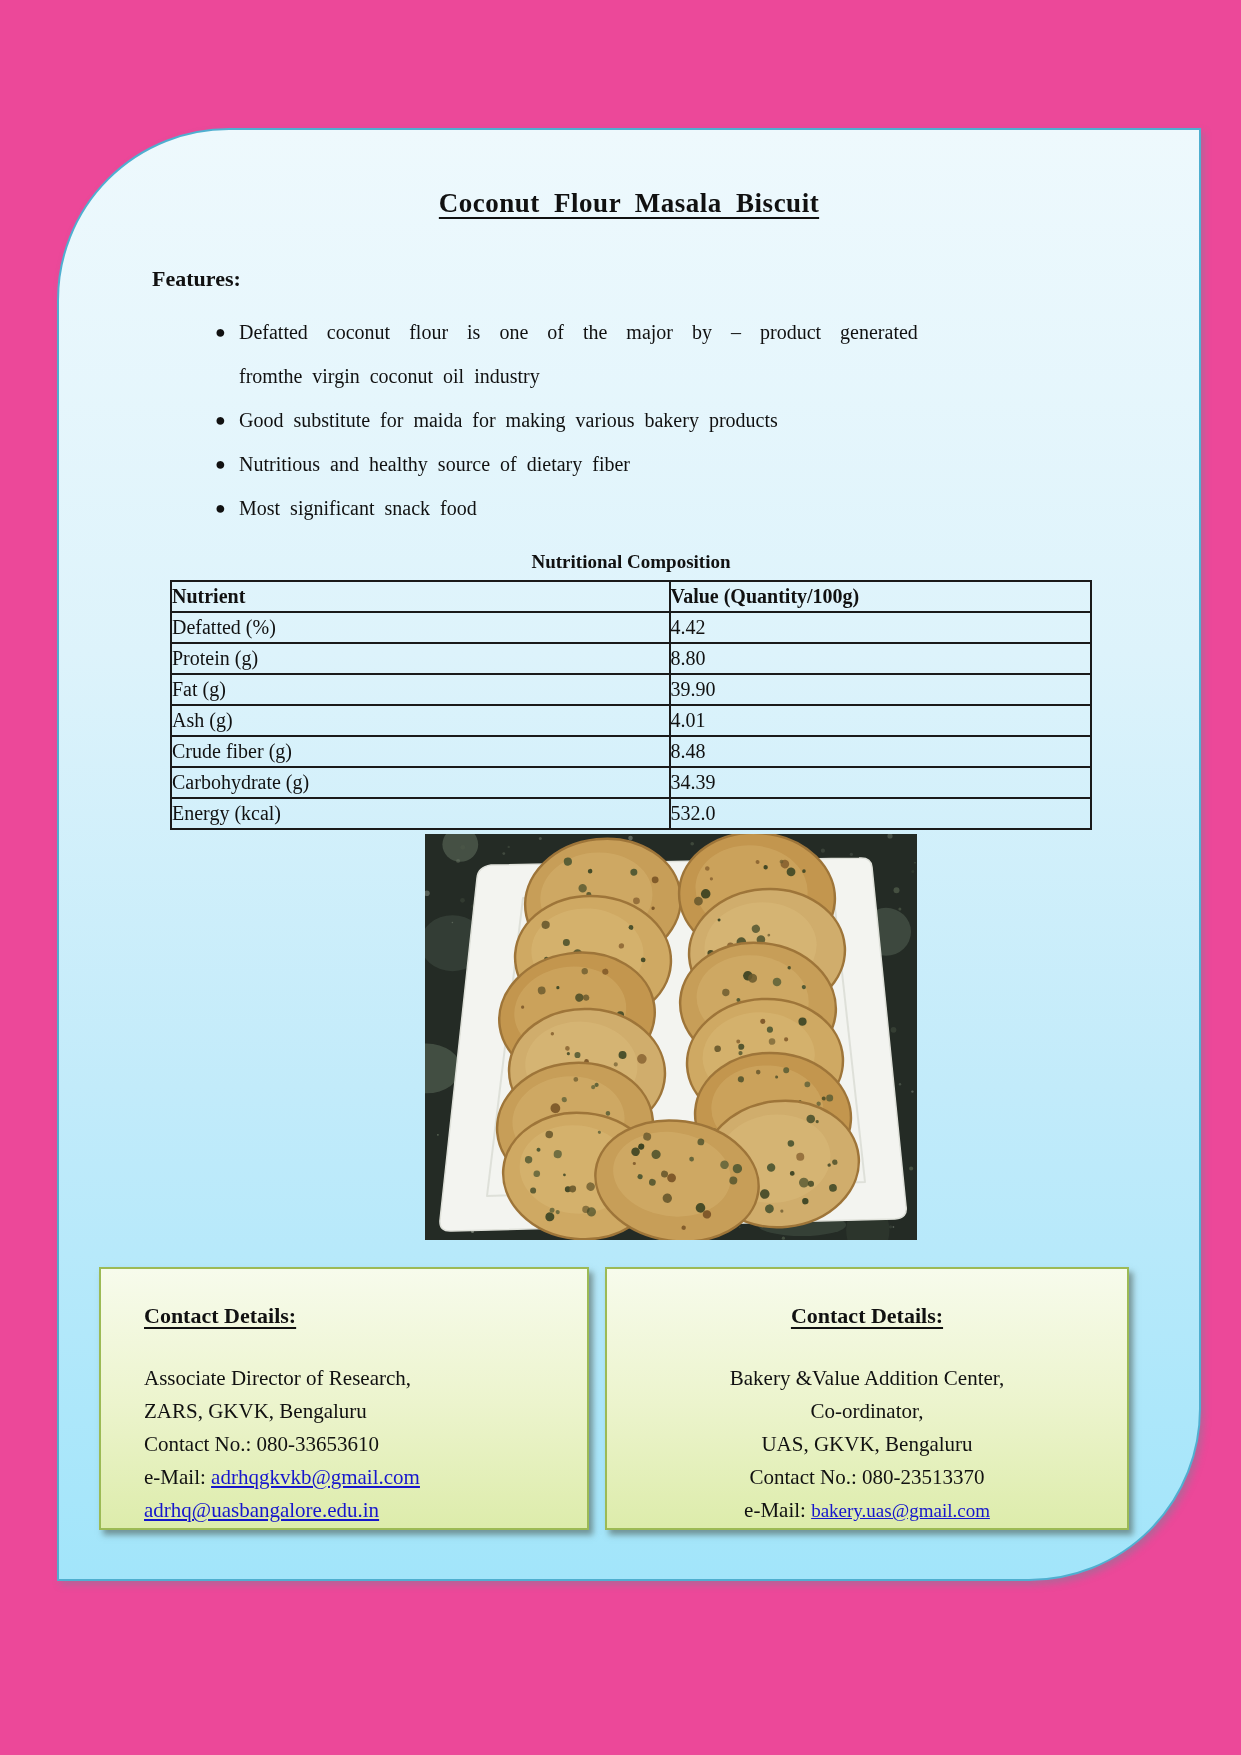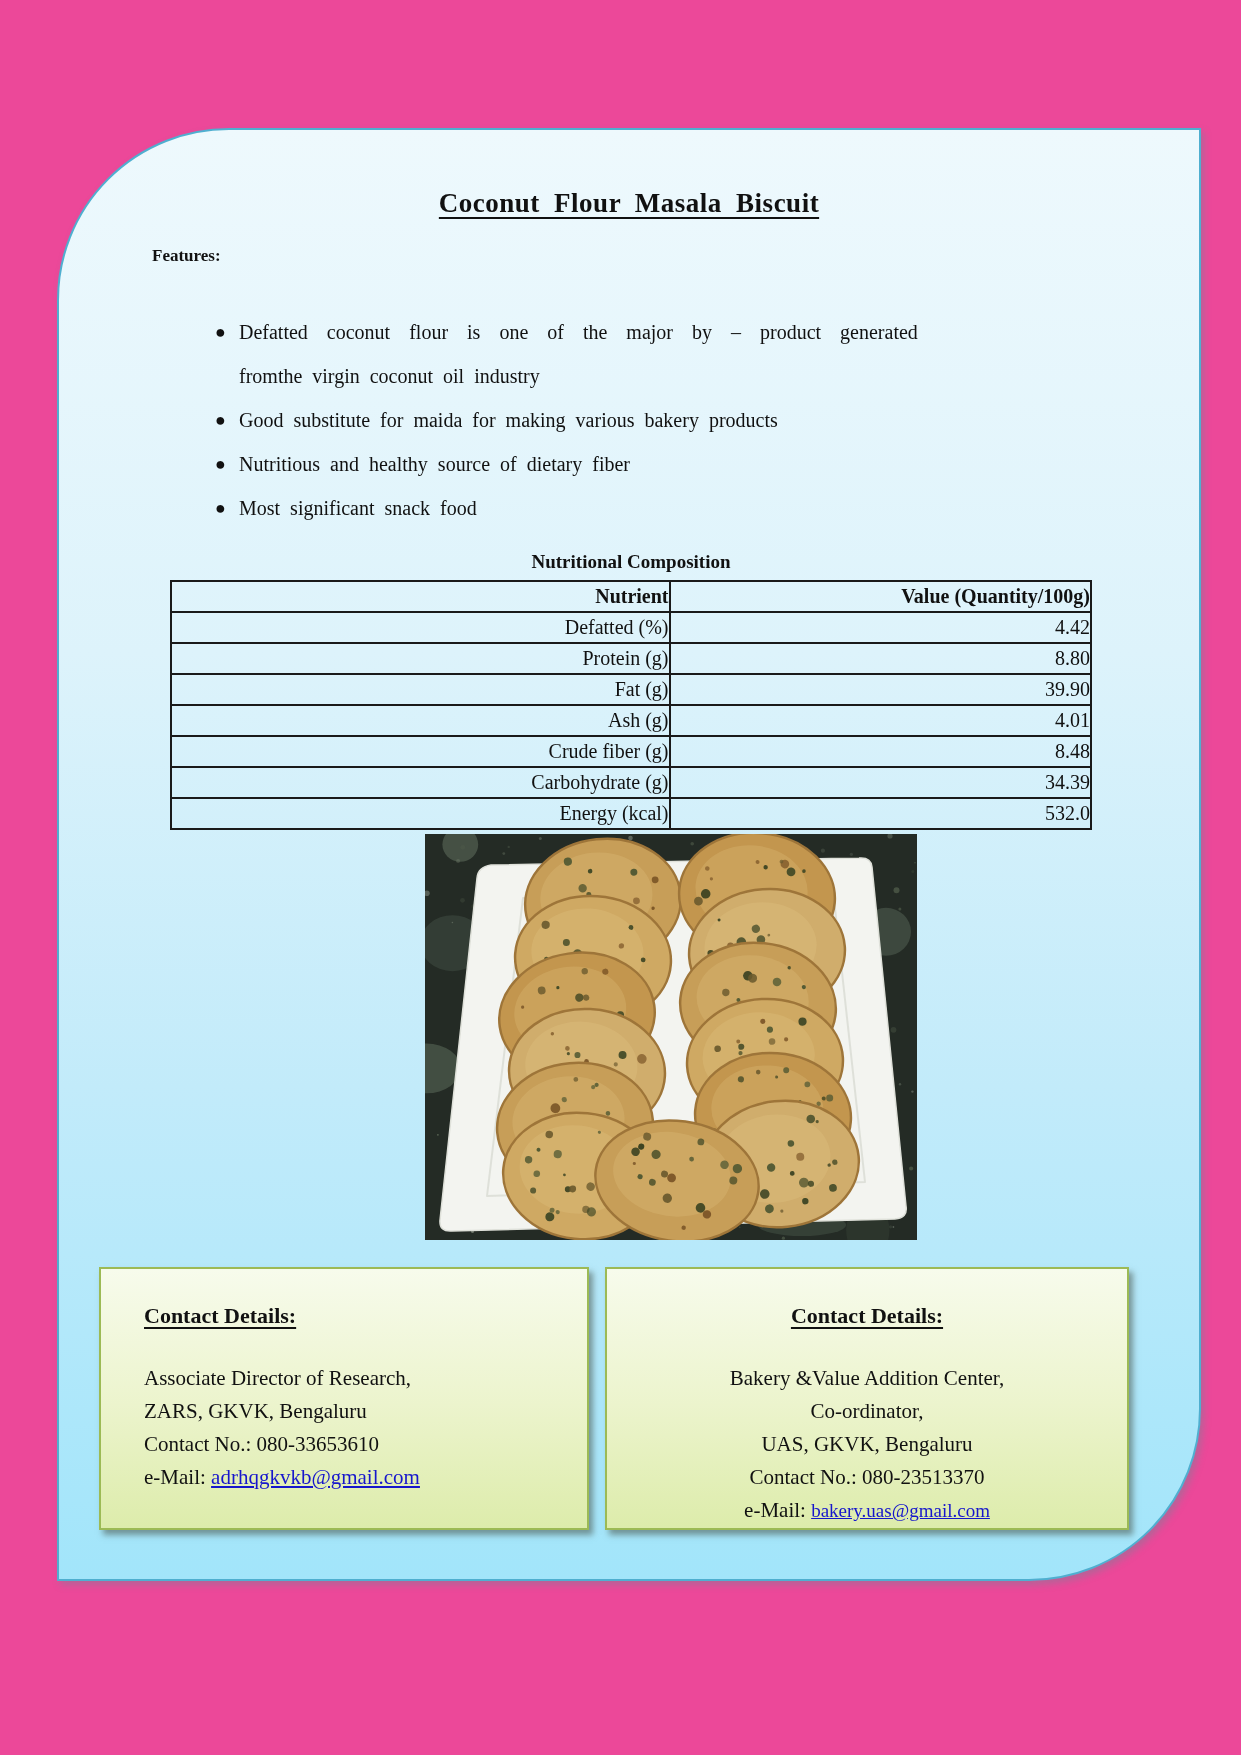--- a/index.html
+++ b/index.html
@@ -9,32 +9,32 @@
   
   .page{position:absolute;left:57px;top:128px;width:1140px;height:1449px;
         border:2px solid #4fafd0;border-radius:172px 0 172px 0;
         background:linear-gradient(180deg,#eef9fd 0%,#ddf3fb 36%,#c2ebfa 66%,#a2e5fa 100%);
         box-shadow:3px 4px 7px rgba(110,135,150,.45);}
 
   .title{position:absolute;top:58px;left:0;width:100%;text-align:center;}
   .title span{font-size:27px;font-weight:bold;letter-spacing:.5px;word-spacing:7px;
         text-decoration:underline;text-decoration-thickness:2px;text-underline-offset:5px;}
 
-  .features{position:absolute;left:93px;top:116px;font-size:17px;font-weight:bold;}
+  .features{position:absolute;left:93px;top:136px;font-size:22px;font-weight:bold;}
 
   ul.bullets{position:absolute;left:180px;top:180px;width:808px;margin:0;padding:0;
              list-style:none;font-size:20px;line-height:44px;}
   ul.bullets li{position:relative;word-spacing:5px;}
   ul.bullets li .bullet-dot{position:absolute;left:-24px;top:0;font-size:18px;}
   .stretch-line{display:block;white-space:nowrap;word-spacing:14px;}
 
   .tbl-caption{position:absolute;left:111px;top:421px;width:922px;text-align:center;
                font-size:19px;font-weight:bold;}
   table.nutrition{position:absolute;left:111px;top:450px;width:922px;border-collapse:collapse;
-                  font-size:20px;text-align:right;}
+                  font-size:20px;text-align:left;}
   table.nutrition th,table.nutrition td{border:2px solid #1a1a1a;height:29px;padding:0;
                   font-weight:normal;line-height:27px;}
   table.nutrition th{font-weight:bold;font-size:20px;}
   table.nutrition .col-nutrient{width:500px;}
   table.nutrition .col-value{width:422px;}
 
   .photo{position:absolute;left:366px;top:704px;width:492px;height:406px;display:block;}
 
   .contact-card{position:absolute;top:1137px;height:263px;box-sizing:border-box;
       border:2px solid #9cba55;
@@ -580,20 +580,23 @@
     </svg>
 
     <div class="contact-card card-left">
       <div class="heading">Contact Details:</div>
       <div>Associate Director of Research,</div>
       <div>ZARS, GKVK, Bengaluru</div>
       <div>Contact No.: 080-33653610</div>
       <div>
         <span>e-Mail: </span><a class="email" href="#">adrhqgkvkb@gmail.com</a>
       </div>
+      <div>
+        <a class="email" href="#">adrhq@uasbangalore.edu.in</a>
+      </div>
     </div>
 
     <div class="contact-card card-right">
       <div class="heading">Contact Details:</div>
       <div>Bakery &amp;Value Addition Center,</div>
       <div>Co-ordinator,</div>
       <div>UAS, GKVK, Bengaluru</div>
       <div>Contact No.: 080-23513370</div>
       <div>
         <span>e-Mail: </span><a class="email email-small" href="#">bakery.uas@gmail.com</a>

